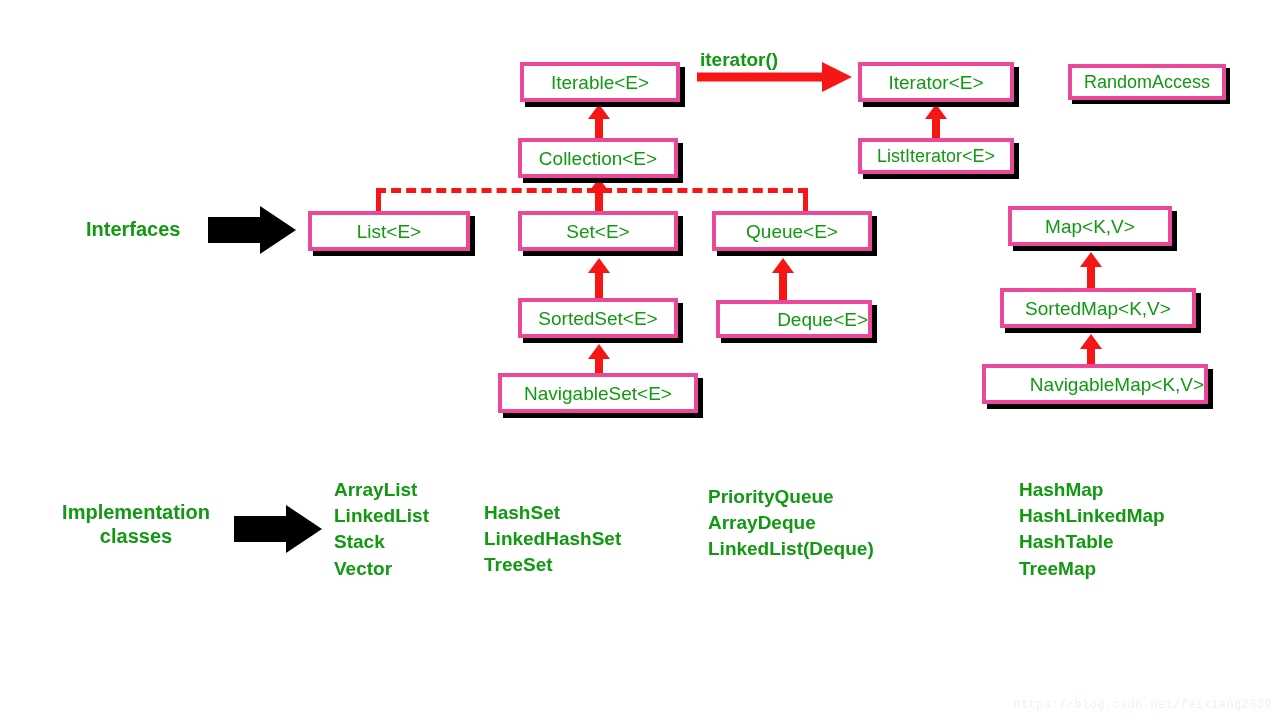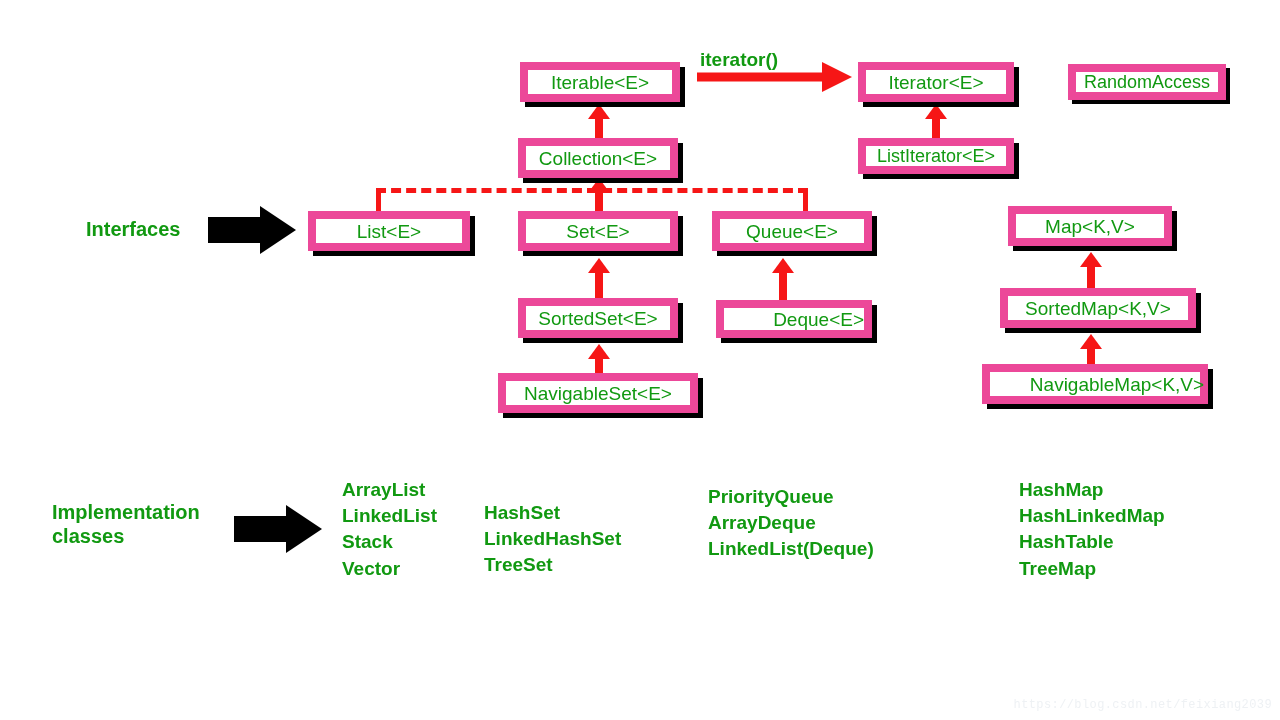--- a/index.html
+++ b/index.html
@@ -7,21 +7,21 @@
     width:1280px;height:720px;position:relative;overflow:hidden;
     font-family:"Liberation Sans","DejaVu Sans",sans-serif;
   }
   #canvas{position:absolute;inset:0;width:1280px;height:720px;}
 
   
   .box{
     position:absolute;
     box-sizing:border-box;
     background:#ffffff;
-    border:8px solid #ec4899;
+    border:4px solid #ec4899;
     box-shadow:5px 5px 0 0 #000000;
     display:flex;align-items:center;justify-content:center;
     color:#119911;
     font-size:19px;
     line-height:1;
     white-space:nowrap;
     z-index:3;
   }
   .box.plain{box-shadow:4px 4px 0 0 #000000;align-items:center;}
 
@@ -63,21 +63,21 @@
     border-top:15px solid transparent;
     border-bottom:15px solid transparent;
     border-left:30px solid #f61616;
   }
 
   
   .label{
     position:absolute;color:#119911;font-weight:bold;
     white-space:nowrap;line-height:1.22;z-index:3;
   }
-  .label.center{}
+  .label.center{text-align:center;}
   .implCol{
     position:absolute;color:#119911;font-weight:bold;
     font-size:19px;line-height:1.38;white-space:nowrap;z-index:3;
   }
   .implCol div{display:block;}
 
   
   .blockArrow{position:absolute;z-index:3;}
   .blockArrow .shaft{
     position:absolute;left:0;top:50%;transform:translateY(-50%);
@@ -219,21 +219,21 @@
 
   <div class="label center" style="left:52px;top:500px;width:168px;font-size:20px;">
     <div>Implementation</div>
     <div>classes</div>
   </div>
   <div class="blockArrow" style="left:234px;top:505px;width:88px;height:48px;">
     <div class="shaft" style="width:55px;height:26px;"></div>
     <div class="tip" style="border-width:24px 0 24px 36px;"></div>
   </div>
 
-  <div class="implCol" style="left:342px;top:477px;">
+  <div class="implCol" style="left:334px;top:477px;">
     <div>ArrayList</div>
     <div>LinkedList</div>
     <div>Stack</div>
     <div>Vector</div>
   </div>
 
   <div class="implCol" style="left:484px;top:500px;">
     <div>HashSet</div>
     <div>LinkedHashSet</div>
     <div>TreeSet</div>

